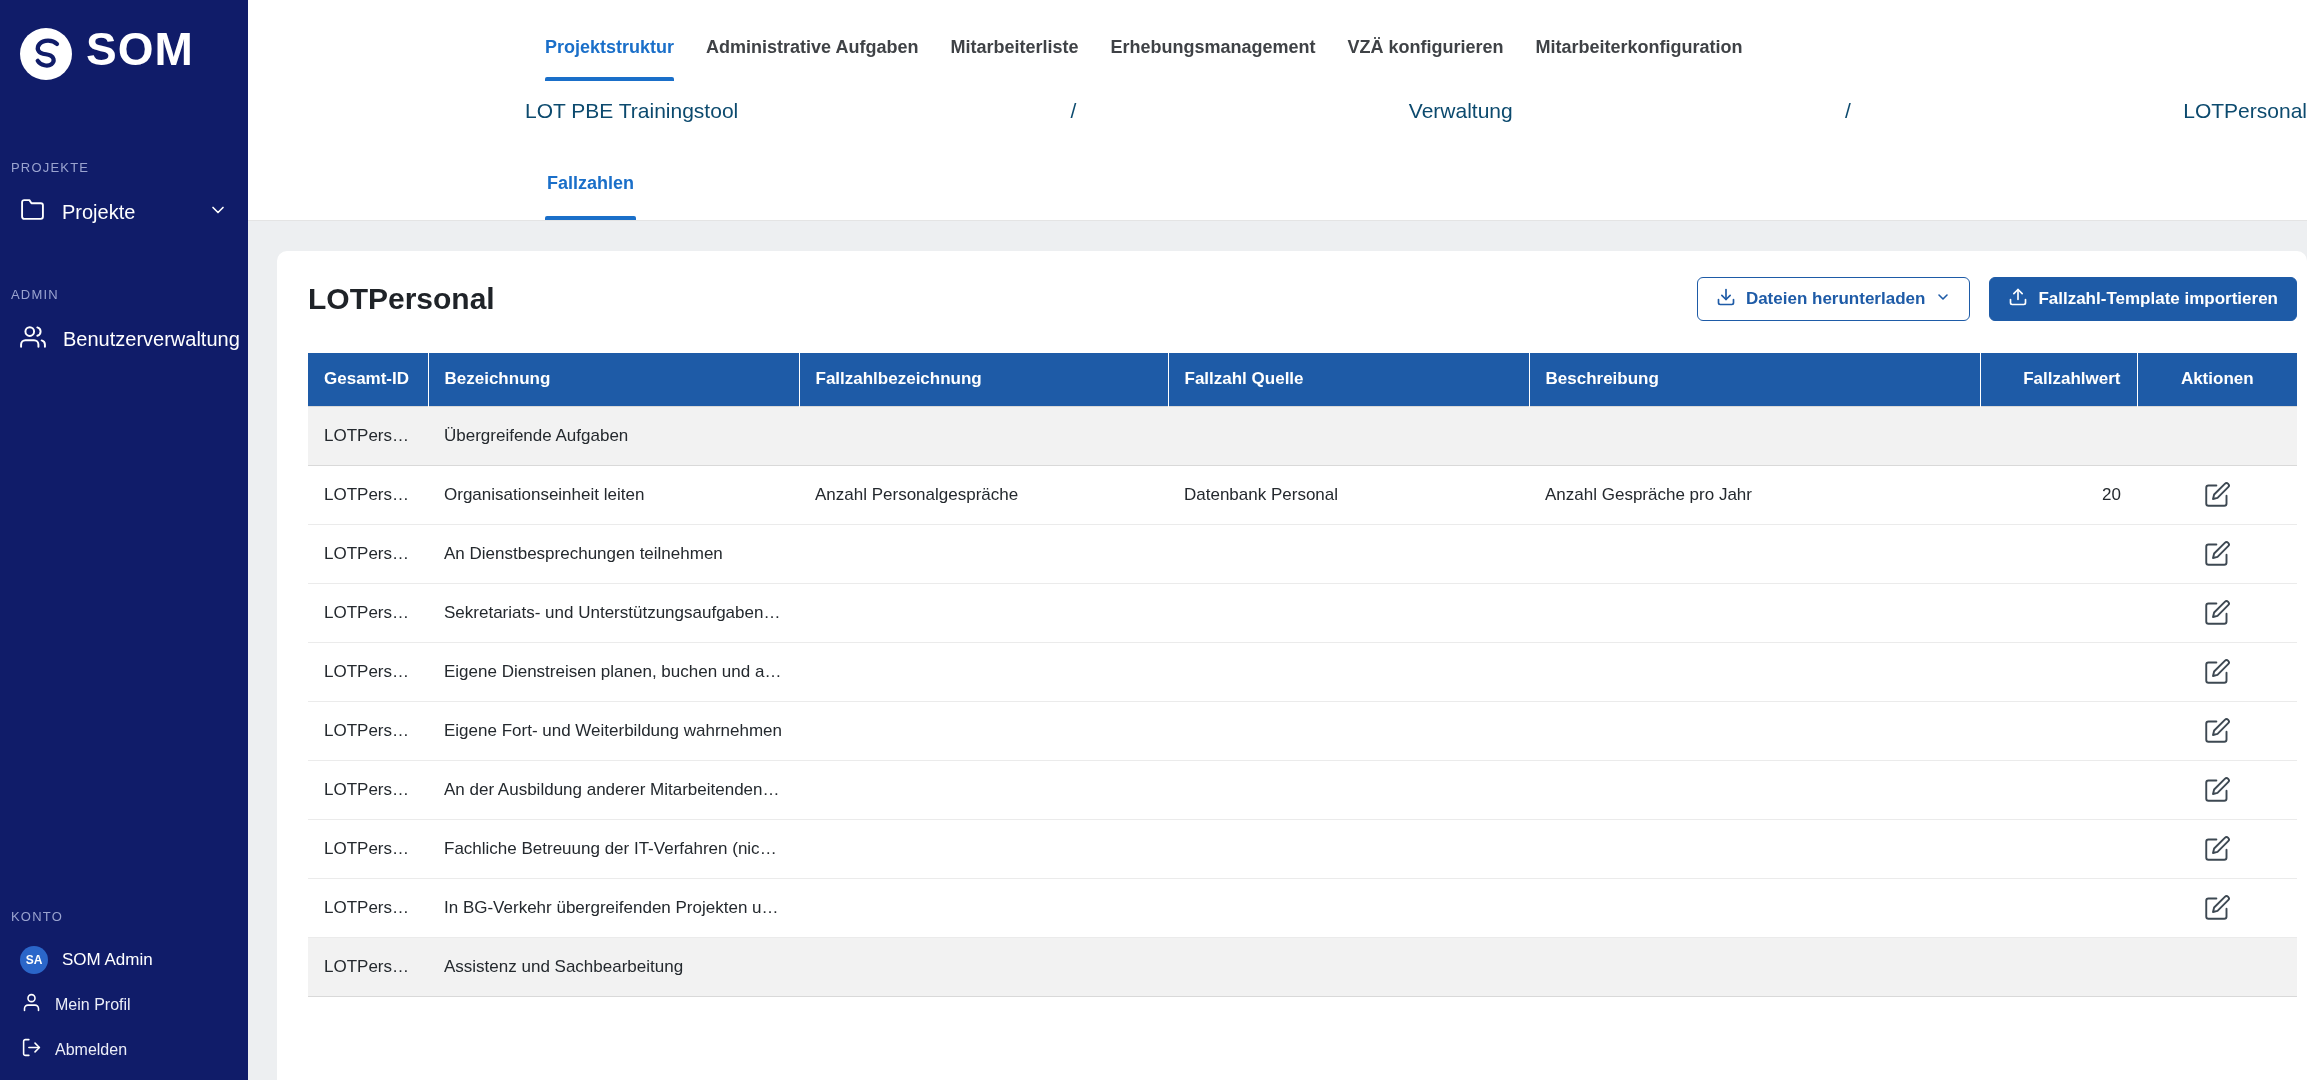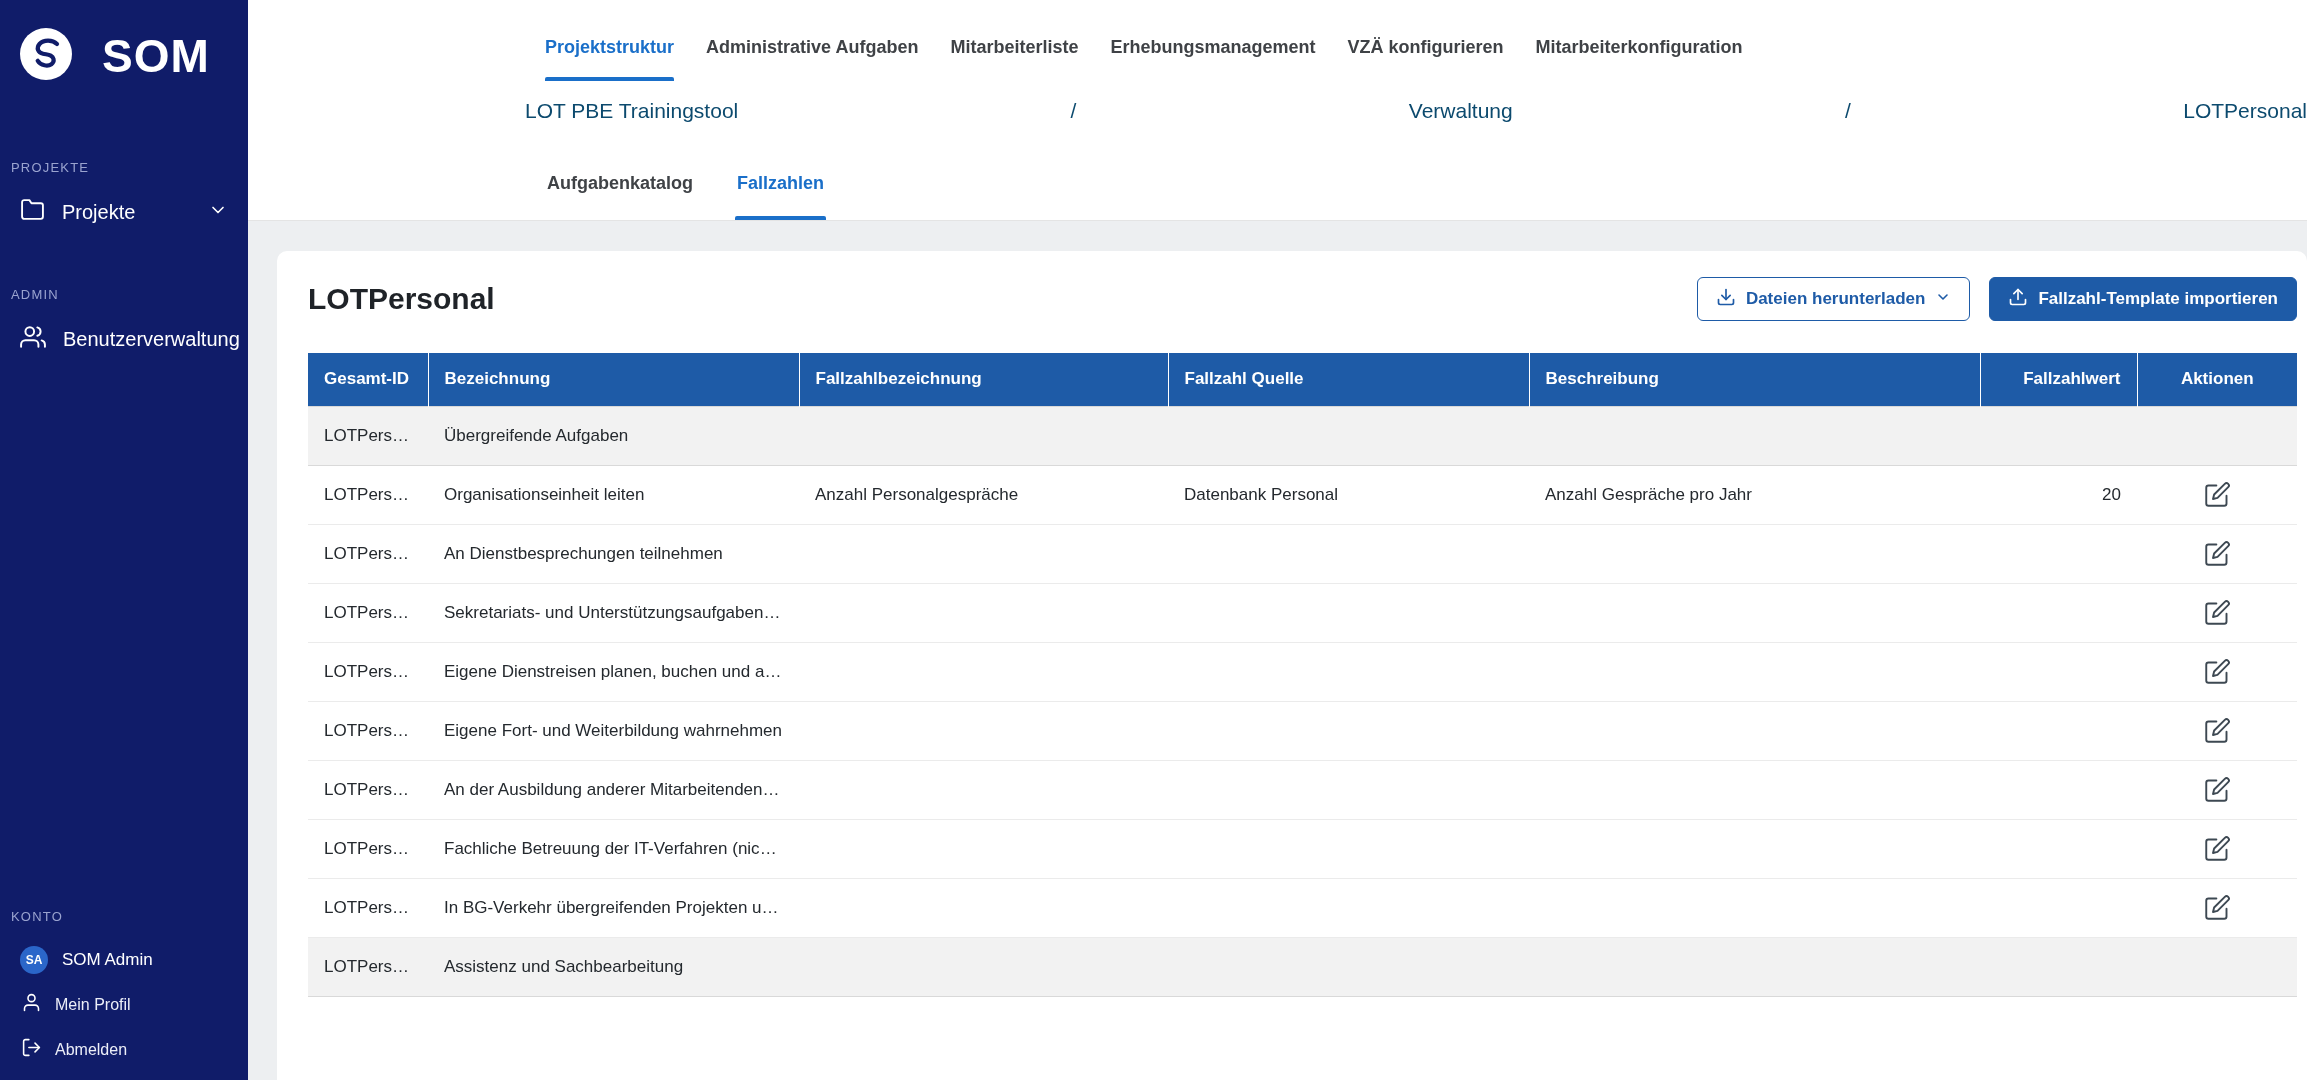--- a/index.html
+++ b/index.html
@@ -16,21 +16,21 @@
     width:2307px;height:1080px;overflow:hidden;
     font-family:"Liberation Sans", sans-serif;
     display:flex;background:#fff;color:var(--textdark);
   }
 
   
   .sidebar{
     width:248px;flex-shrink:0;background:var(--sidebar);color:#fff;
     display:flex;flex-direction:column;padding:26px 0 8px;
   }
-  .logo-row{display:flex;align-items:center;gap:28px;padding-left:18px;}
+  .logo-row{display:flex;gap:12px;padding-left:18px;}
   .logo-text{font-size:46px;font-weight:bold;letter-spacing:1px;line-height:1;}
   .section-label{
     font-size:13px;letter-spacing:1.2px;color:var(--muted);
     padding-left:11px;font-weight:400;margin-top:43px;
   }
   .lbl-projekte{margin-top:74px;}
   .lbl-admin{margin-top:50px;}
   .side-item{
     display:flex;align-items:center;gap:17px;
     padding:10px 20px 10px 20px;font-size:20px;margin-top:12px;cursor:pointer;
@@ -199,21 +199,20 @@
 
   <div class="breadcrumbs">
       <span class="crumb">LOT PBE Trainingstool</span>
       <span class="crumb-sep">/</span>
       <span class="crumb">Verwaltung</span>
       <span class="crumb-sep">/</span>
       <span class="crumb">LOTPersonal</span>
     </div>
 
   <div class="subtabs">
-      <div class="subtab">Aufgabenkatalog</div>
       <div class="subtab active">Fallzahlen</div>
     </div>
 
   <div class="content">
     <div class="card">
 
       <div class="card-header">
         <div class="page-title">LOTPersonal</div>
         <div class="actions">
           <button class="btn btn-outline">

